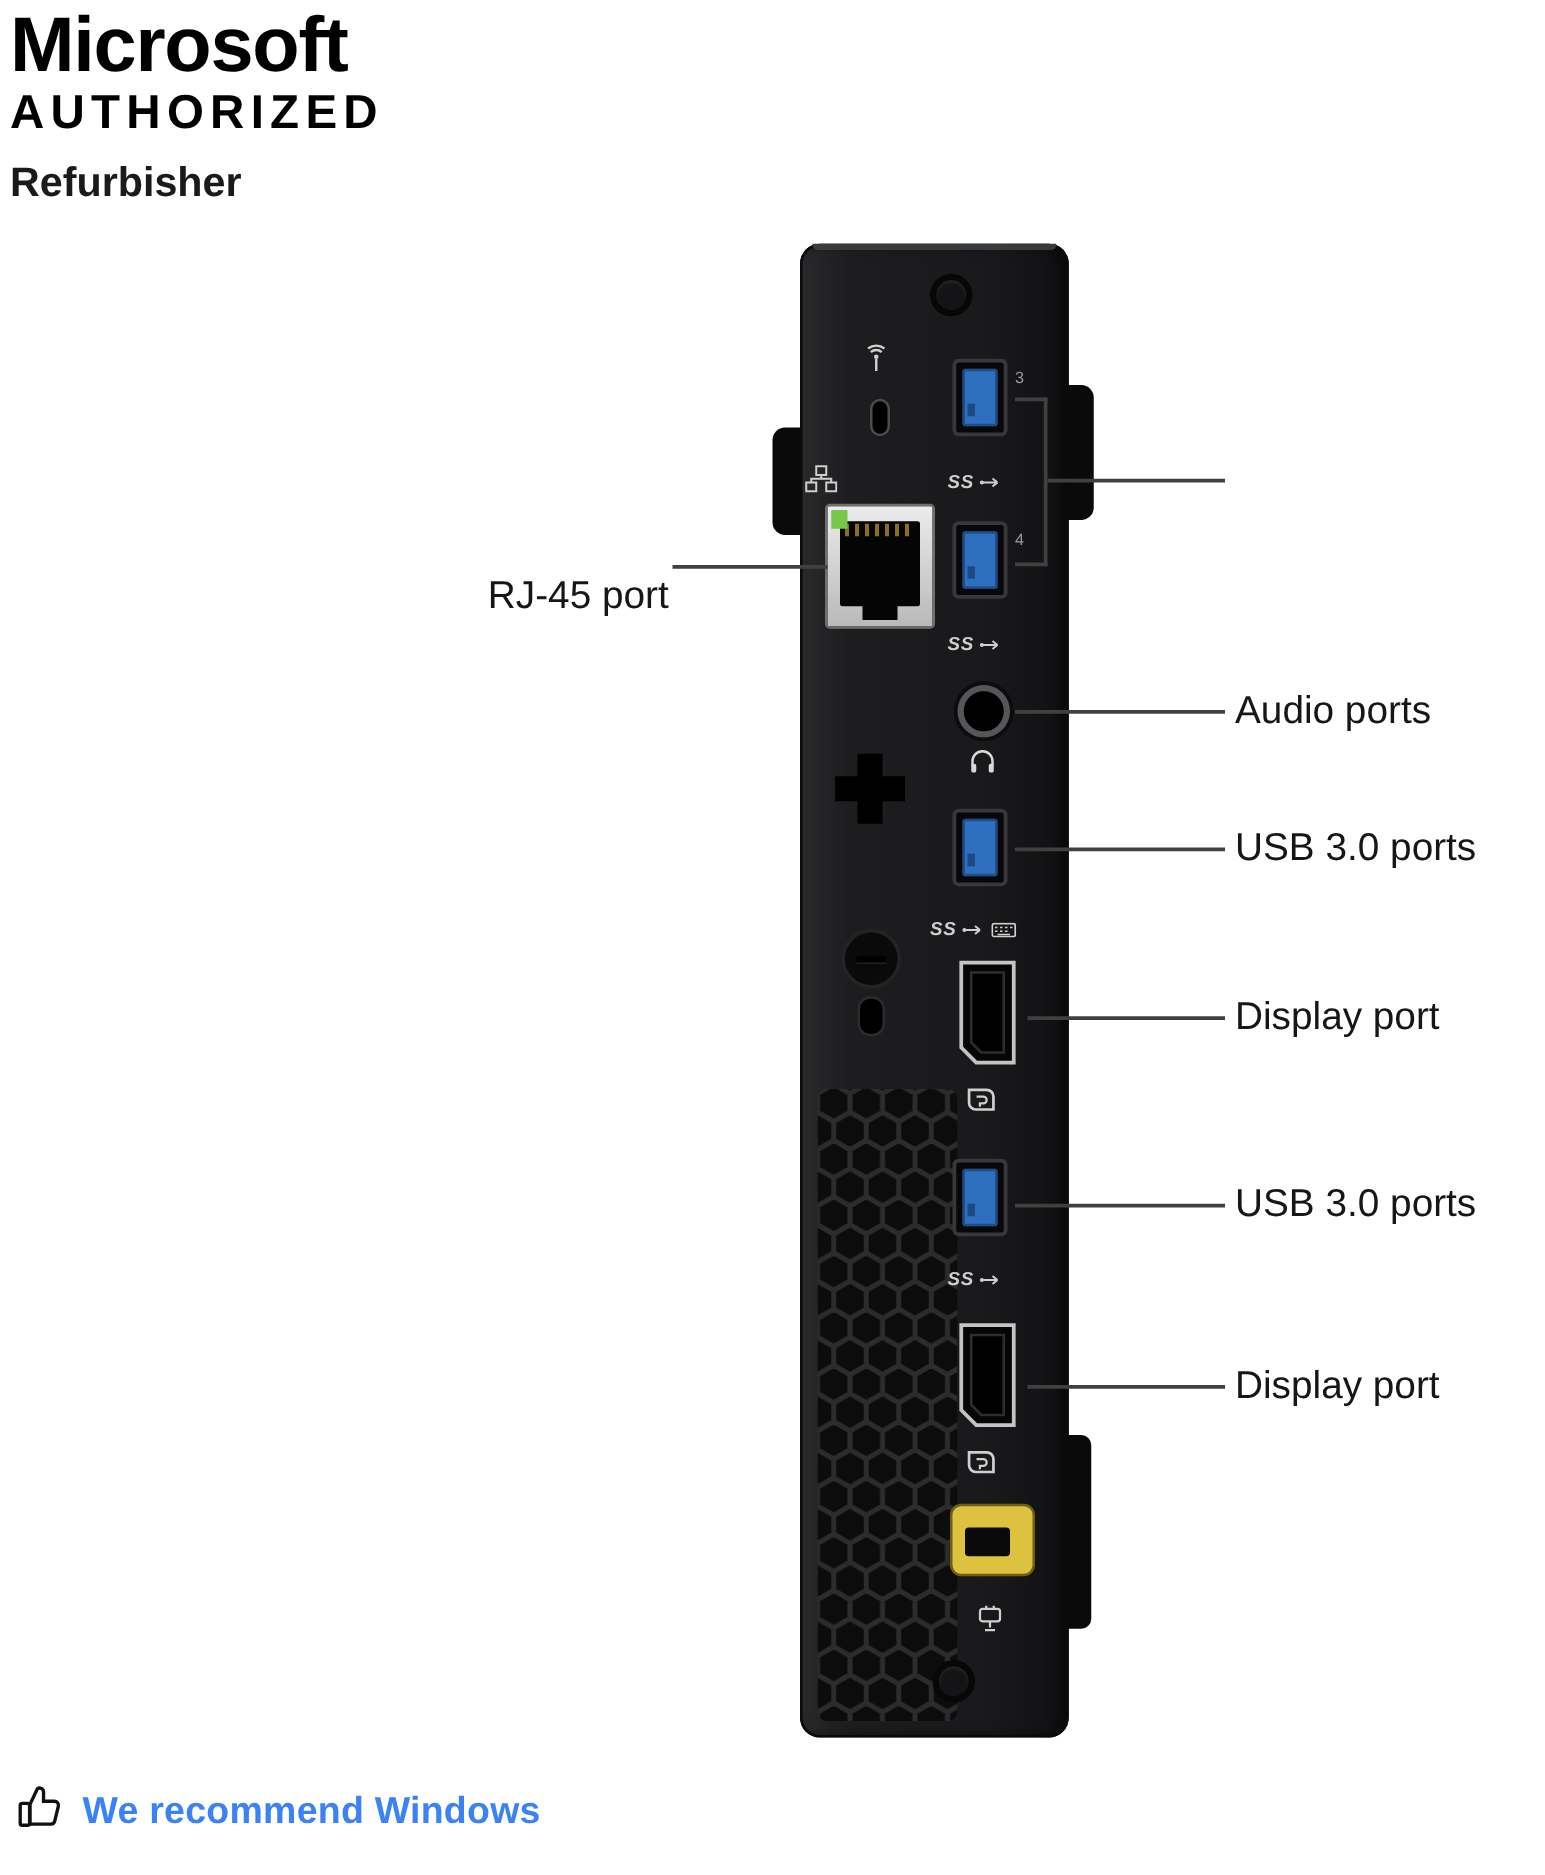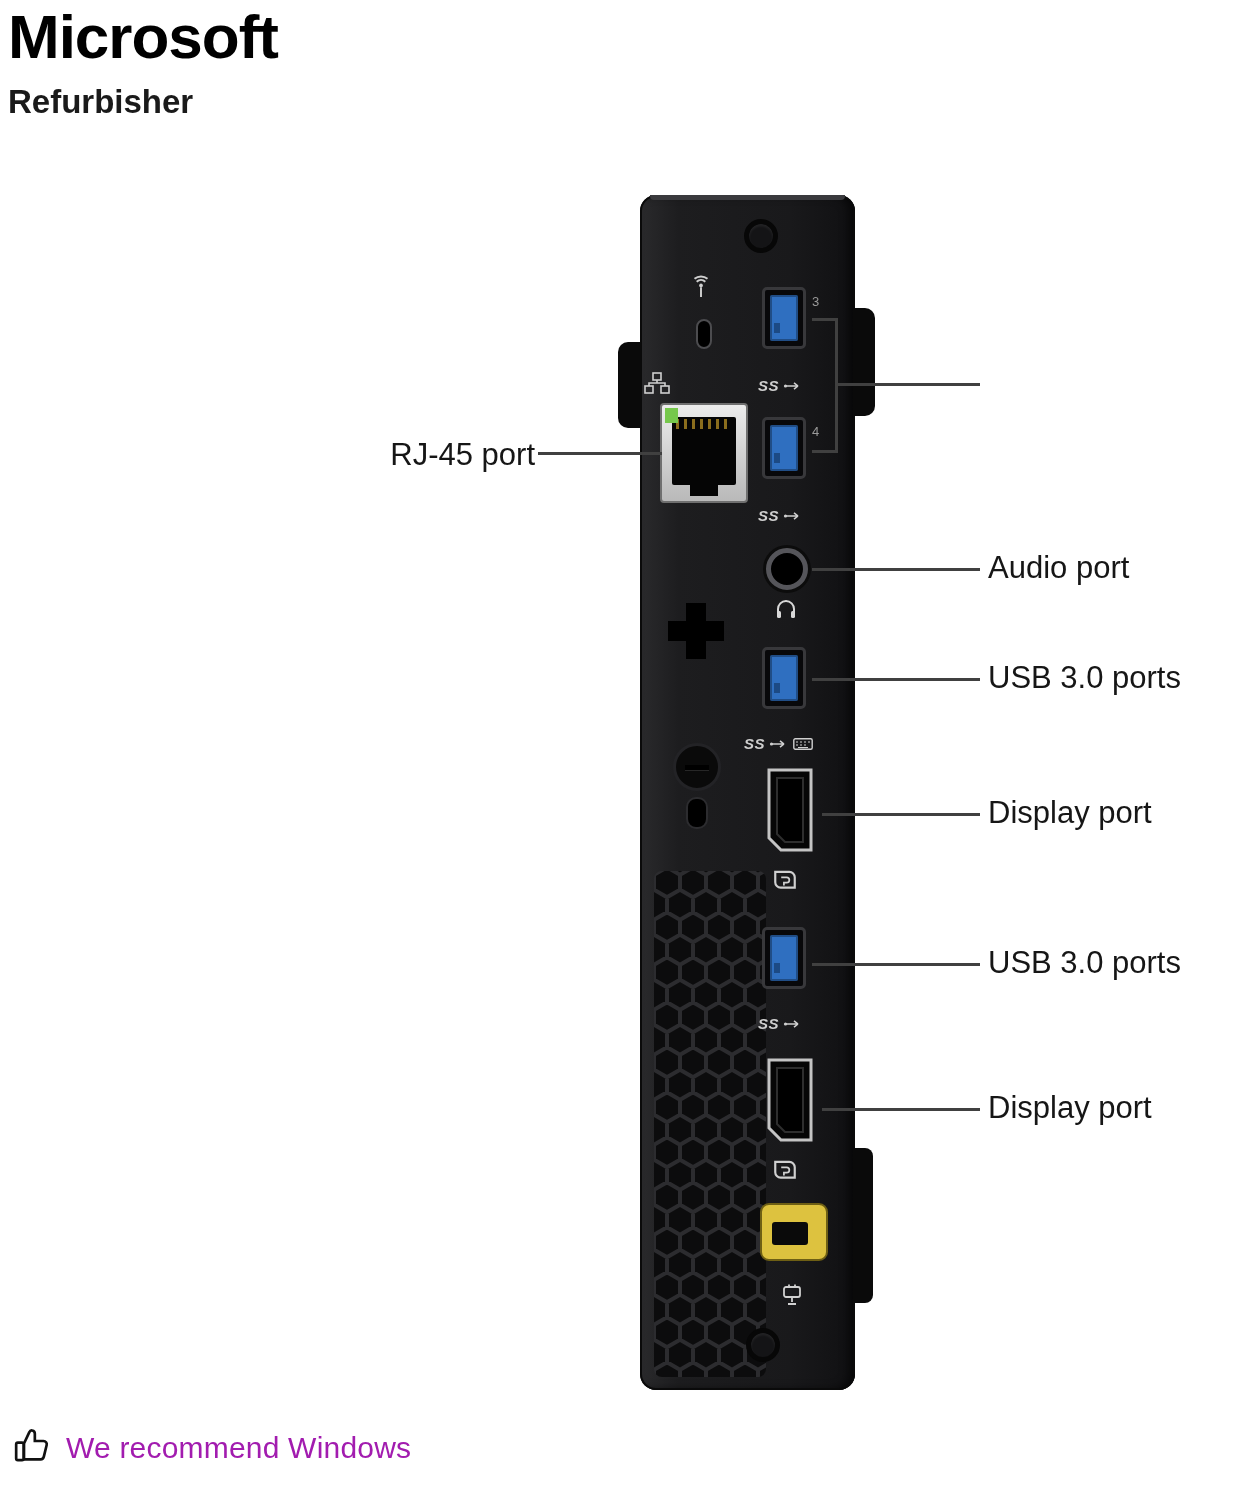--- a/index.html
+++ b/index.html
@@ -84,29 +84,30 @@
   .power-slot { position:absolute; left:10px; top:17px; width:36px; height:23px;
     background:#0a0a0a; border-radius:3px; }
 
   
   .ann-line { background:#404040; }
   .ann-label { position:absolute; color:#161616; font-size:31px; line-height:38px; white-space:nowrap; }
   .ann-label.left { text-align:right; }
 
   
   .footer { position:absolute; left:12px; top:1426px; display:flex; align-items:center; gap:14px; }
-  .footer-text { font-size:30px; font-weight:400; color:#a21caf; letter-spacing:.2px; }
+  .footer-text { font-size:30px; font-weight:700; color:#3b82f6; letter-spacing:.2px; }
 </style>
 </head>
 <body>
 
 <div class="canvas">
 
   <div class="brand">
     <div class="brand-l1">Microsoft</div>
+    <div class="brand-l2">AUTHORIZED</div>
     <div class="brand-l3">Refurbisher</div>
   </div>
 
   <div class="abs side-clip clip-right-a"></div>
   <div class="abs side-clip clip-right-b"></div>
   <div class="abs bump-left"></div>
 
   <div class="device">
 
     <div class="abs screw screw-top"></div>
@@ -271,22 +272,22 @@
   <div class="abs ann-line" style="left:812px; top:450px; width:26px; height:3px;"></div>
   <div class="abs ann-line" style="left:835px; top:318px; width:3px; height:135px;"></div>
   <div class="abs ann-line" style="left:838px; top:383px; width:142px; height:3px;"></div>
 
   <div class="abs ann-line" style="left:812px; top:568px; width:168px; height:3px;"></div>
   <div class="abs ann-line" style="left:812px; top:678px; width:168px; height:3px;"></div>
   <div class="abs ann-line" style="left:822px; top:813px; width:158px; height:3px;"></div>
   <div class="abs ann-line" style="left:812px; top:963px; width:168px; height:3px;"></div>
   <div class="abs ann-line" style="left:822px; top:1108px; width:158px; height:3px;"></div>
 
-  <div class="ann-label left" style="left:345px; top:436px; width:190px;">RJ-45 port</div>
-  <div class="ann-label" style="left:988px; top:549px;">Audio port</div>
+  <div class="ann-label left" style="left:345px; top:457px; width:190px;">RJ-45 port</div>
+  <div class="ann-label" style="left:988px; top:549px;">Audio ports</div>
   <div class="ann-label" style="left:988px; top:659px;">USB 3.0 ports</div>
   <div class="ann-label" style="left:988px; top:794px;">Display port</div>
   <div class="ann-label" style="left:988px; top:944px;">USB 3.0 ports</div>
   <div class="ann-label" style="left:988px; top:1089px;">Display port</div>
 
   <div class="footer">
     <span>
       <svg width="40" height="40" viewBox="0 0 24 24">
           <path d="M7.2 10.5l3.2-6.8c.3-.7 1-1.2 1.8-1 .9.2 1.5 1 1.5 1.9V9h5.2c1.3 0 2.2 1.2 1.9 2.4l-1.7 7c-.2.9-1 1.6-1.9 1.6H7.2z" fill="none" stroke="#111" stroke-width="1.6"></path>
           <rect x="2.5" y="10" width="4.5" height="10.5" rx="1" fill="none" stroke="#111" stroke-width="1.6"></rect>

